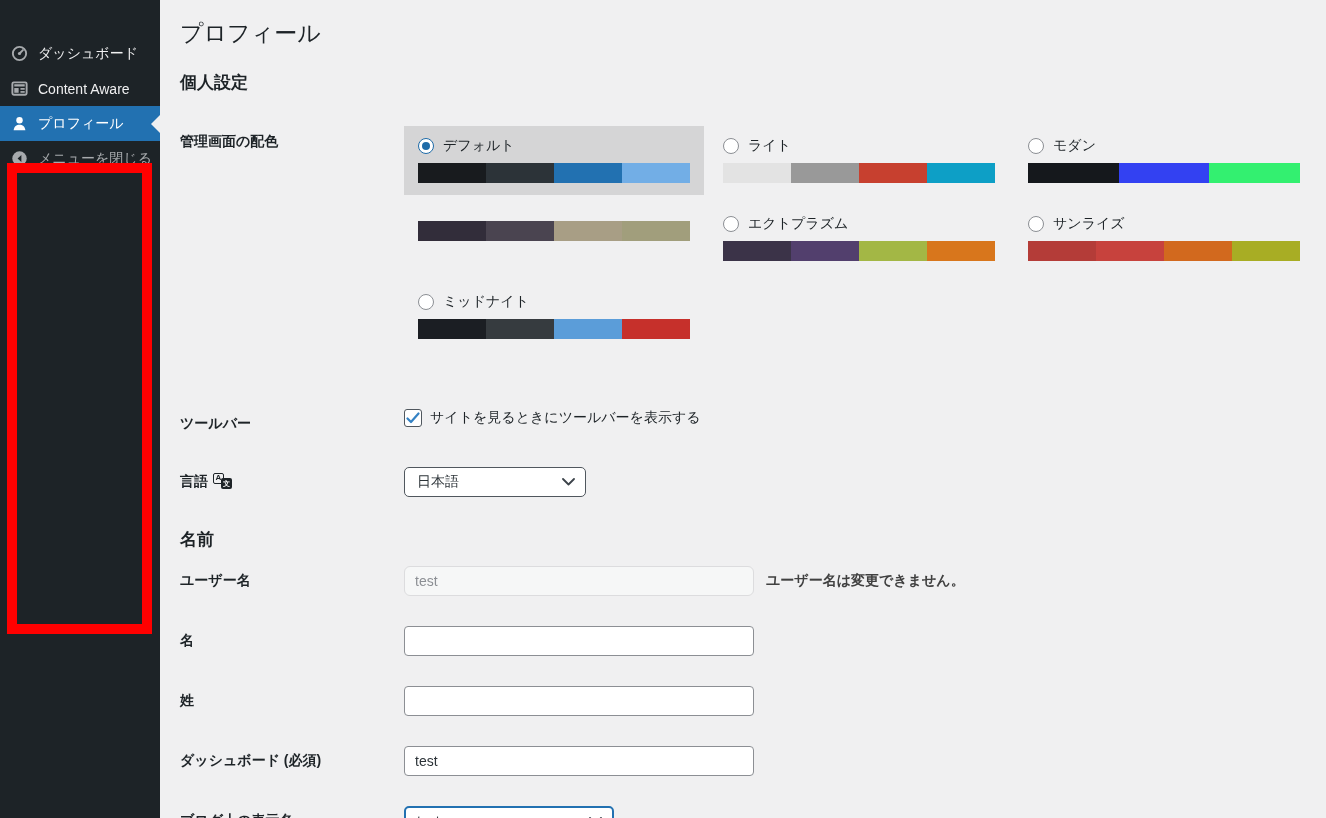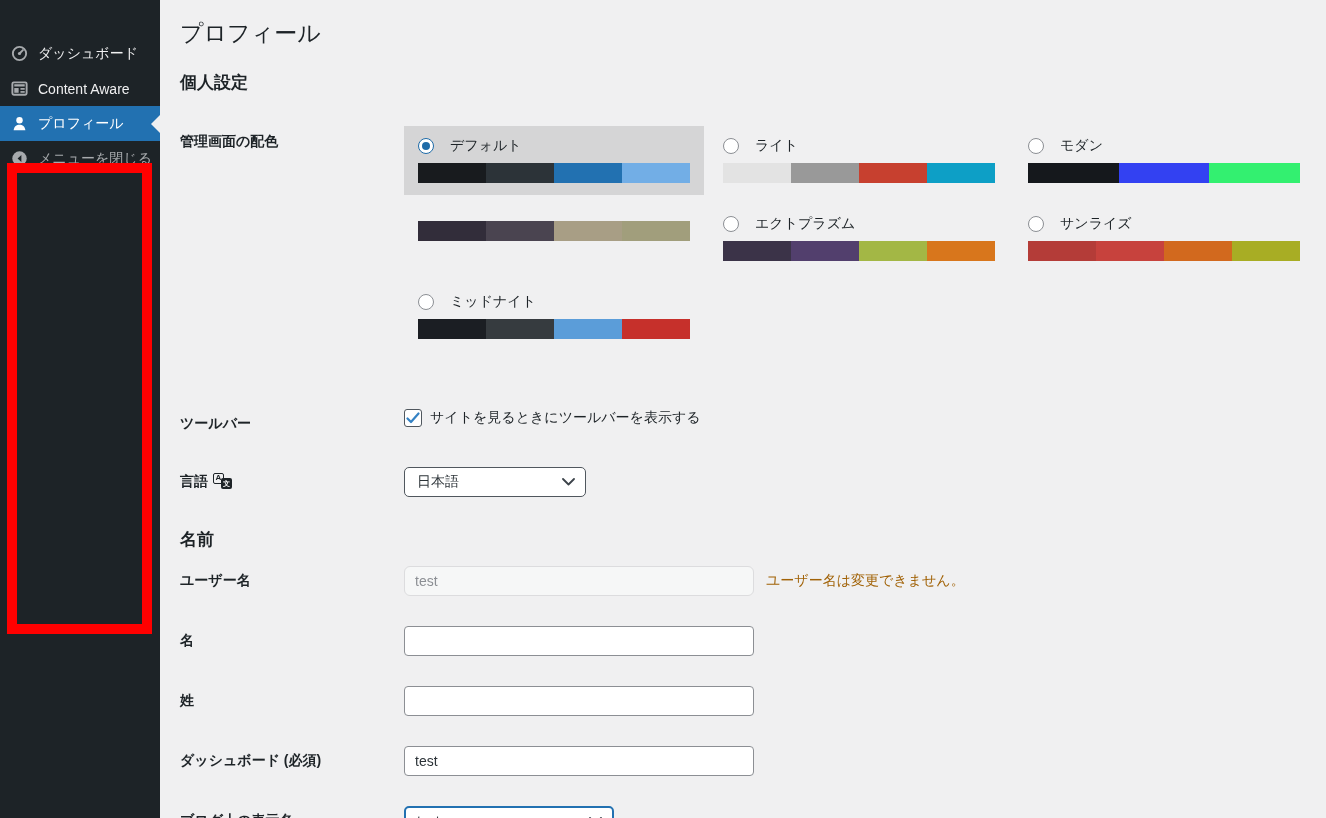--- a/index.html
+++ b/index.html
@@ -54,21 +54,21 @@
   .row-toolbar { margin-top:28px; }
 
   
   .scheme-grid {
     display:grid; grid-template-columns:repeat(3,300px);
     column-gap:5px; row-gap:9px;
   }
   .scheme-option { padding:10px 14px 12px 14px; border-radius:0; cursor:pointer; }
   .scheme-option.selected { background:#d5d5d6; }
   .scheme-head { display:flex; align-items:center; height:20px; }
-  .scheme-name { margin-left:16px; font-size:14px; color:#1d2327; }
+  .scheme-name { margin-left:9px; font-size:14px; color:#1d2327; }
   .swatch { display:flex; height:20px; margin-top:7px; width:272px; }
   .swatch .seg { flex:1; height:20px; }
   .pat-hatch-light { background-image:repeating-linear-gradient(45deg, rgba(255,255,255,.10) 0 2px, transparent 2px 4px); }
   .pat-hatch-dark  { background-image:repeating-linear-gradient(45deg, rgba(0,0,0,.18) 0 2px, transparent 2px 4px); }
   .pat-dots-light  { background-image:radial-gradient(rgba(255,255,255,.30) 1px, transparent 1.4px); background-size:6px 6px; }
   .pat-dots-dark   { background-image:radial-gradient(rgba(0,0,0,.30) 1px, transparent 1.4px); background-size:7px 7px; }
 
   
   .radio {
     width:16px; height:16px; border-radius:50%;
@@ -99,21 +99,21 @@
   }
   .fake-select {
     position:relative; height:30px; border:1px solid #50575e; border-radius:5px;
     background:#fff; display:flex; align-items:center;
     padding:0 30px 0 12px; font-size:14px; color:#2c3338; cursor:pointer;
   }
   .fake-select .chev { position:absolute; right:10px; top:50%; transform:translateY(-50%); }
   .select-language { width:182px; }
   .select-display { width:210px; }
   .fake-select.focused { border:2px solid #2271b1; padding-left:11px; }
-  .field-note { margin-left:12px; font-size:14px; color:#a16207; vertical-align:middle; }
+  .field-note { margin-left:12px; font-size:14px; color:#404040; vertical-align:middle;font-weight:bold; }
   .inline-flex { display:flex; align-items:center; }
 
   
   .lang-icon { position:relative; display:inline-block; width:19px; height:16px; margin-left:5px; vertical-align:-3px; }
   .lang-icon .box-a {
     position:absolute; left:0; top:0; width:11px; height:11px;
     border:1.5px solid #1d2327; border-radius:2px; background:#f0f0f1;
     font-size:8px; font-weight:bold; color:#1d2327; line-height:8px; text-align:center;
   }
   .lang-icon .box-bun {

